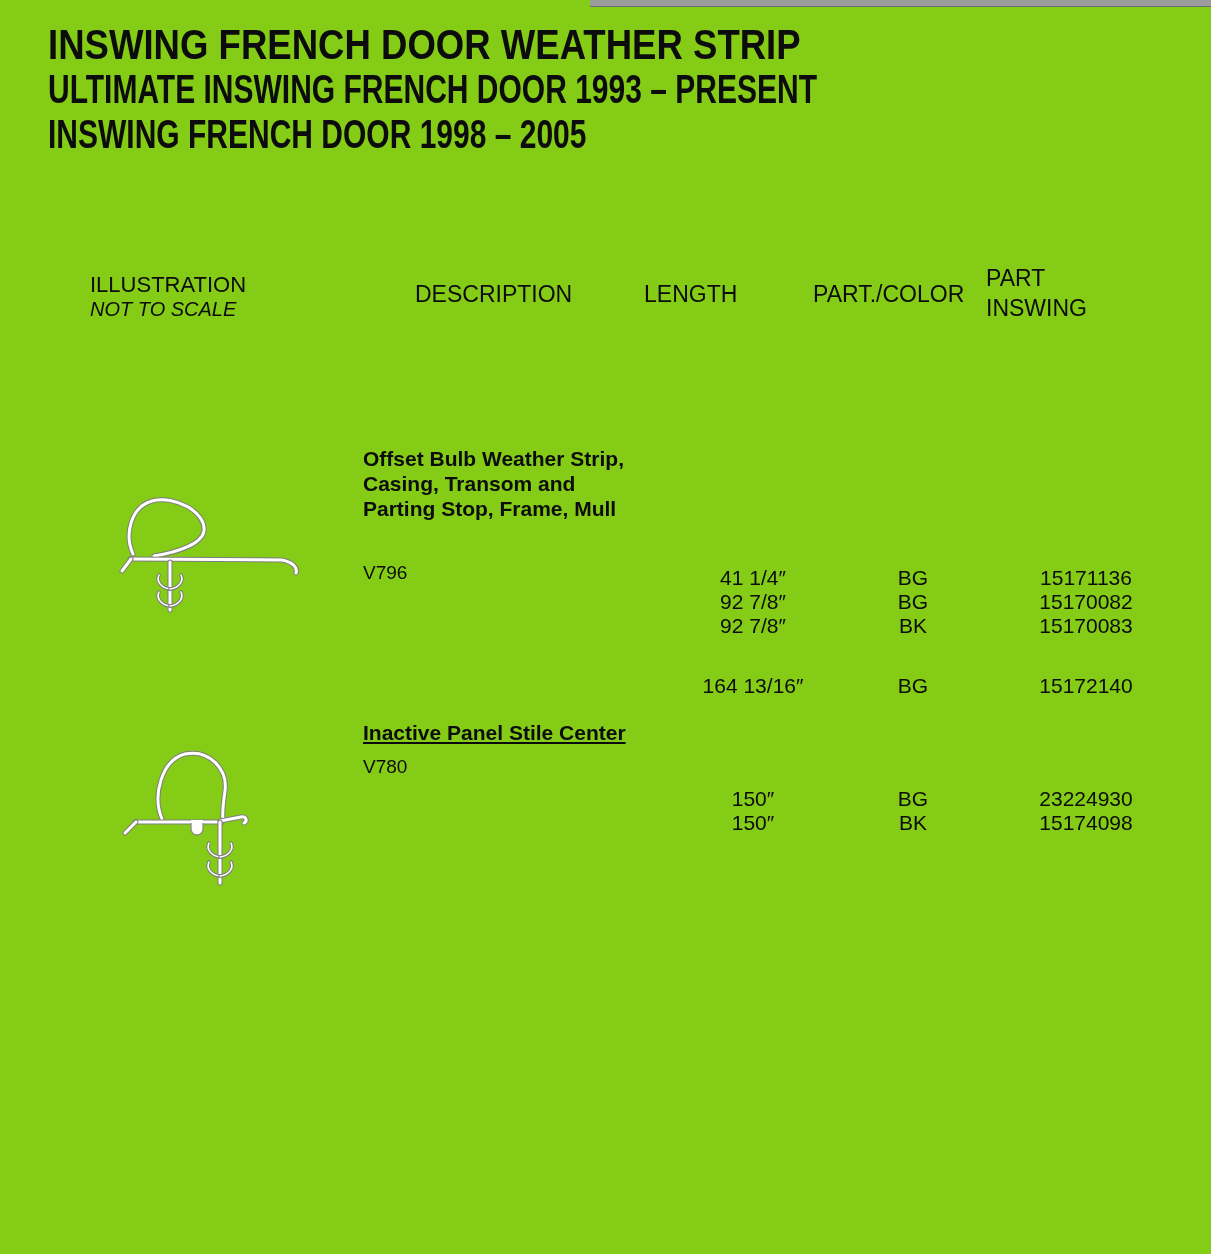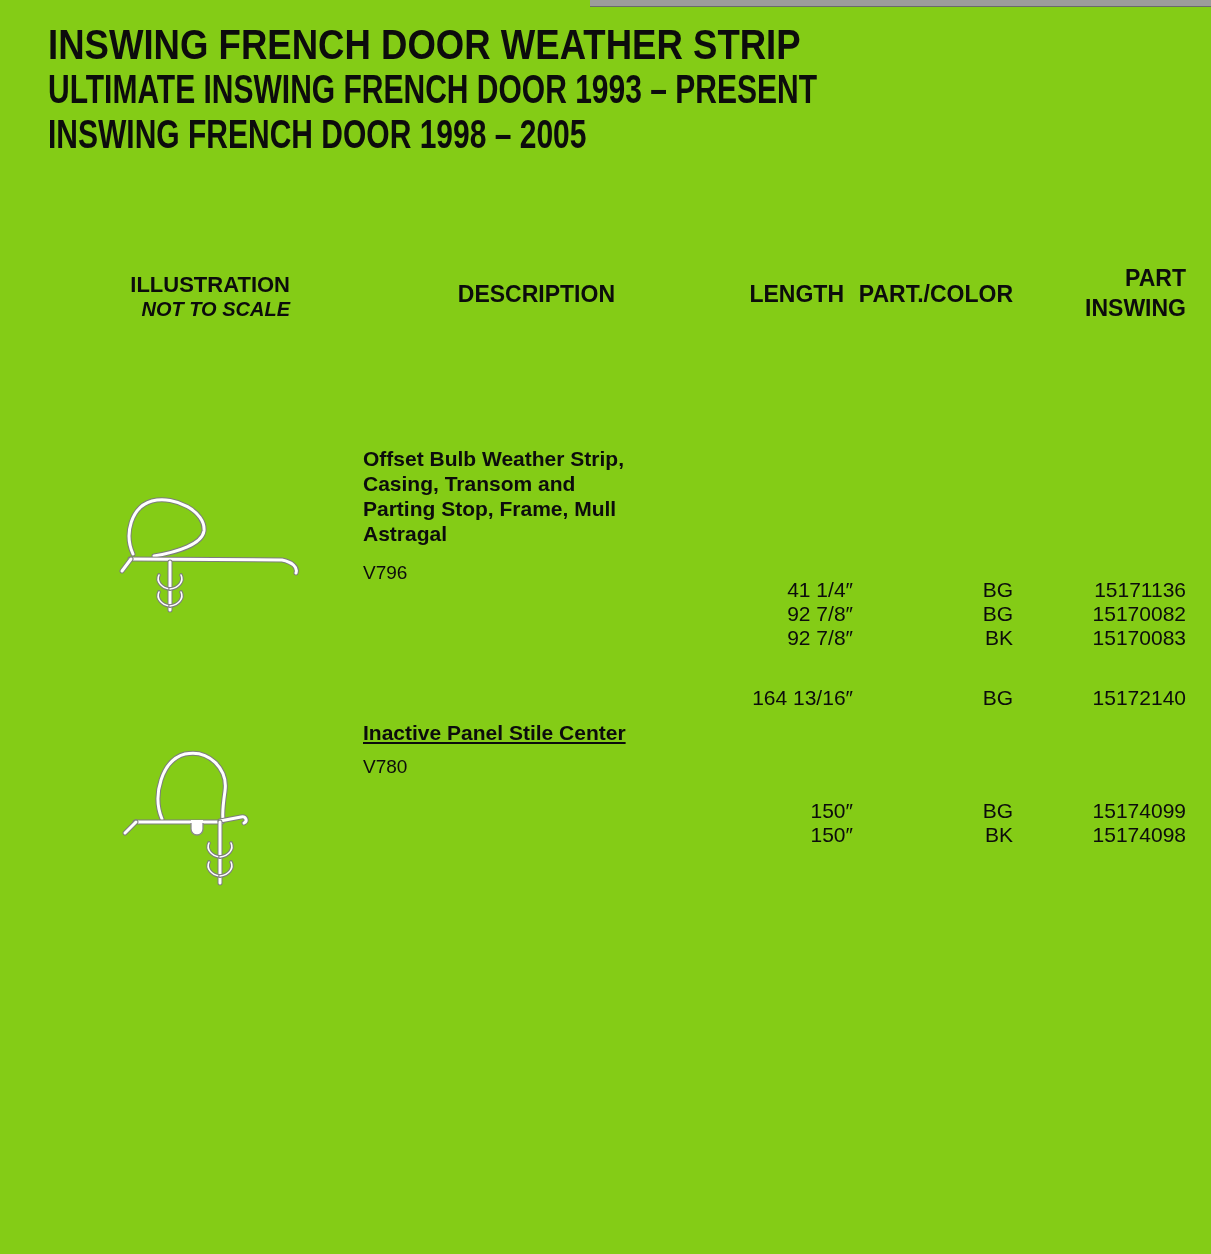--- a/index.html
+++ b/index.html
@@ -7,35 +7,35 @@
     position:relative;width:1211px;height:1254px;background:#84cc16;overflow:hidden;
     font-family:"Liberation Sans","DejaVu Sans",sans-serif;color:#0c0c0c;
   }
   .top-bar{position:absolute;left:590px;top:0;width:621px;height:6px;
     background:#9c9c9c;border-bottom:1px solid #6b6b6b;}
   .title{position:absolute;left:48px;margin:0;font-weight:bold;white-space:nowrap;
     transform-origin:0 0;color:#0c0c0c;}
   .t1{top:20px;font-size:43px;transform:scaleX(0.85);}
   .t2{top:67px;font-size:40px;transform:scaleX(0.75);}
   .t3{top:112px;font-size:40px;transform:scaleX(0.75);}
-  .hdr{position:absolute;font-weight:bold;font-size:23px;text-align:right;line-height:26px;}
+  .hdr{position:absolute;font-weight:normal;font-size:23px;text-align:left;line-height:26px;}
   .hdr-ill{left:90px;top:272px;width:200px;font-size:22px;}
   .hdr-note{font-style:italic;font-size:20px;line-height:22px;}
   .hdr-desc{left:415px;top:281px;width:200px;}
   .hdr-len{left:644px;top:281px;width:200px;}
   .hdr-oper{left:813px;top:281px;width:200px;}
   .hdr-part{left:986px;top:263px;width:200px;line-height:30px;}
   .desc{position:absolute;left:363px;font-weight:bold;font-size:21px;line-height:25px;}
   .d1{top:446px;}
   .d2{top:720px;text-decoration:underline;}
   .model{position:absolute;left:363px;font-size:19px;}
   .m1{top:562px;}
   .m2{top:756px;}
   .row{position:absolute;left:0;width:1211px;height:24px;font-size:21px;}
-  .cl,.co,.cp{position:absolute;text-align:right;margin-top:12px;}
+  .cl,.co,.cp{position:absolute;text-align:center;}
   .cl{left:653px;width:200px;}
   .co{left:813px;width:200px;}
   .cp{left:986px;width:200px;}
   .ill{position:absolute;}
   .ill-1{left:108px;top:492px;}
   .ill-2{left:105px;top:745px;}
   .ill .o{fill:none;stroke:#7d7d7d;stroke-width:5;stroke-linecap:round;stroke-linejoin:round;}
   .ill .i{fill:none;stroke:#ffffff;stroke-width:3;stroke-linecap:round;stroke-linejoin:round;}
   .ill .ob{fill:none;stroke:#7d7d7d;stroke-width:3.6;stroke-linecap:round;}
   .ill .ib{fill:none;stroke:#ffffff;stroke-width:1.6;stroke-linecap:round;}
@@ -85,21 +85,20 @@
     <path class="ob" d="M62 114 C53 113 48 106 51 100"></path>
       <path class="ib" d="M62 114 C53 113 48 106 51 100"></path>
     <path class="ob" d="M62 114 C71 113 76 106 73 100"></path>
       <path class="ib" d="M62 114 C71 113 76 106 73 100"></path>
   </svg>
 
   <div class="desc d1">
     <div>Offset Bulb Weather Strip,</div>
     <div>Casing, Transom and</div>
     <div>Parting Stop, Frame, Mull</div>
-    <div>Astragal</div>
   </div>
   <div class="model m1">V796</div>
 
   <div class="row" style="top:566px">
     <span class="cl">41 1/4″</span>
     <span class="co">BG</span>
     <span class="cp">15171136</span>
   </div>
   <div class="row" style="top:590px">
     <span class="cl">92 7/8″</span>
@@ -147,21 +146,21 @@
   </svg>
 
   <div class="desc d2">
     <div>Inactive Panel Stile Center</div>
   </div>
   <div class="model m2">V780</div>
 
   <div class="row" style="top:787px">
     <span class="cl">150″</span>
     <span class="co">BG</span>
-    <span class="cp">15174099</span>
+    <span class="cp">23224930</span>
   </div>
   <div class="row" style="top:811px">
     <span class="cl">150″</span>
     <span class="co">BK</span>
     <span class="cp">15174098</span>
   </div>
 
 </div>
 
 </body></html>

